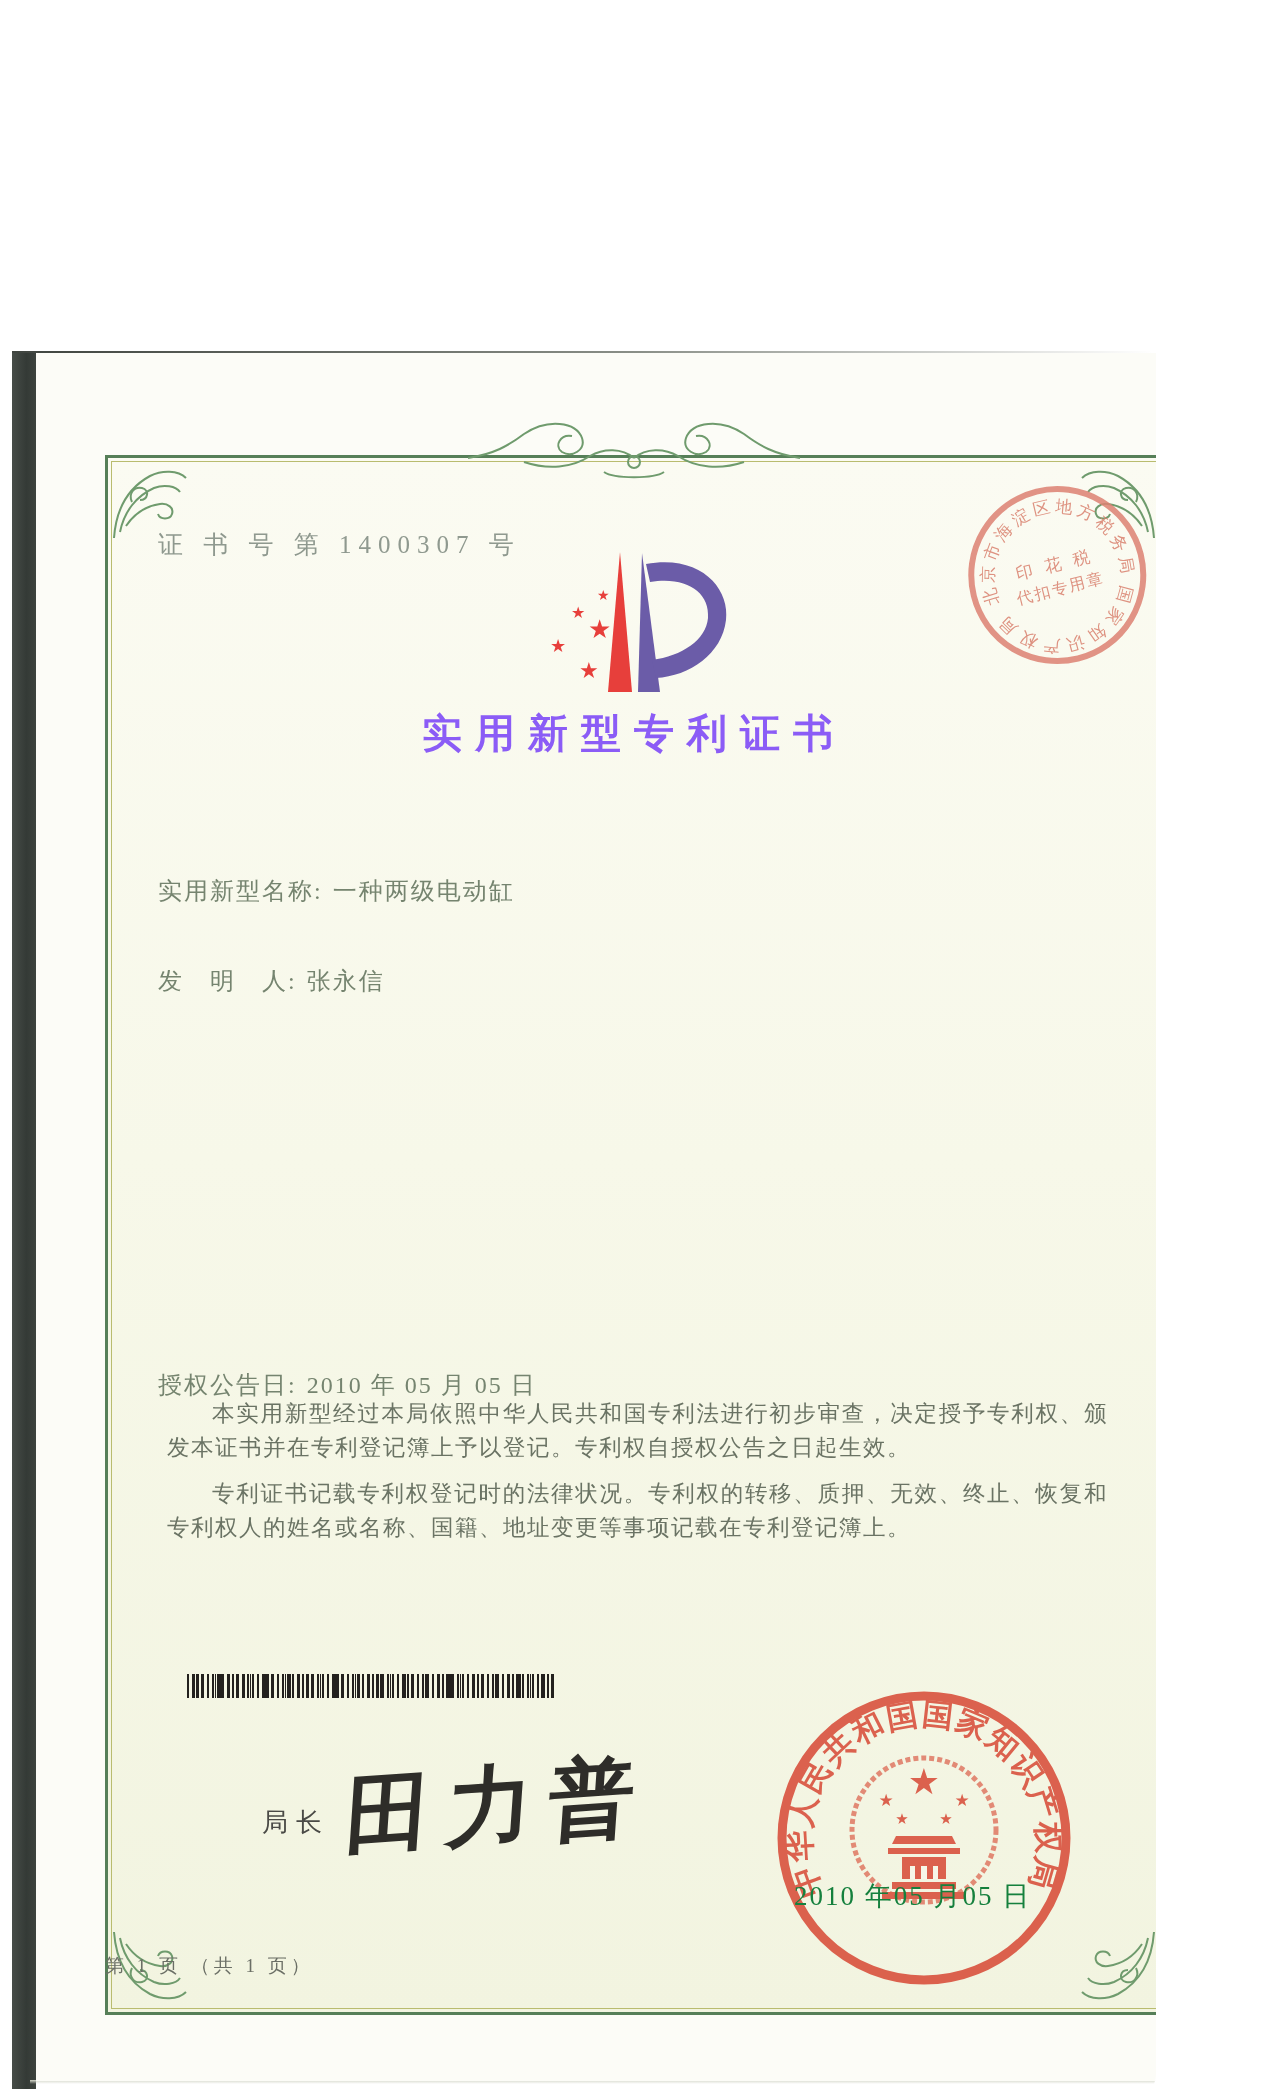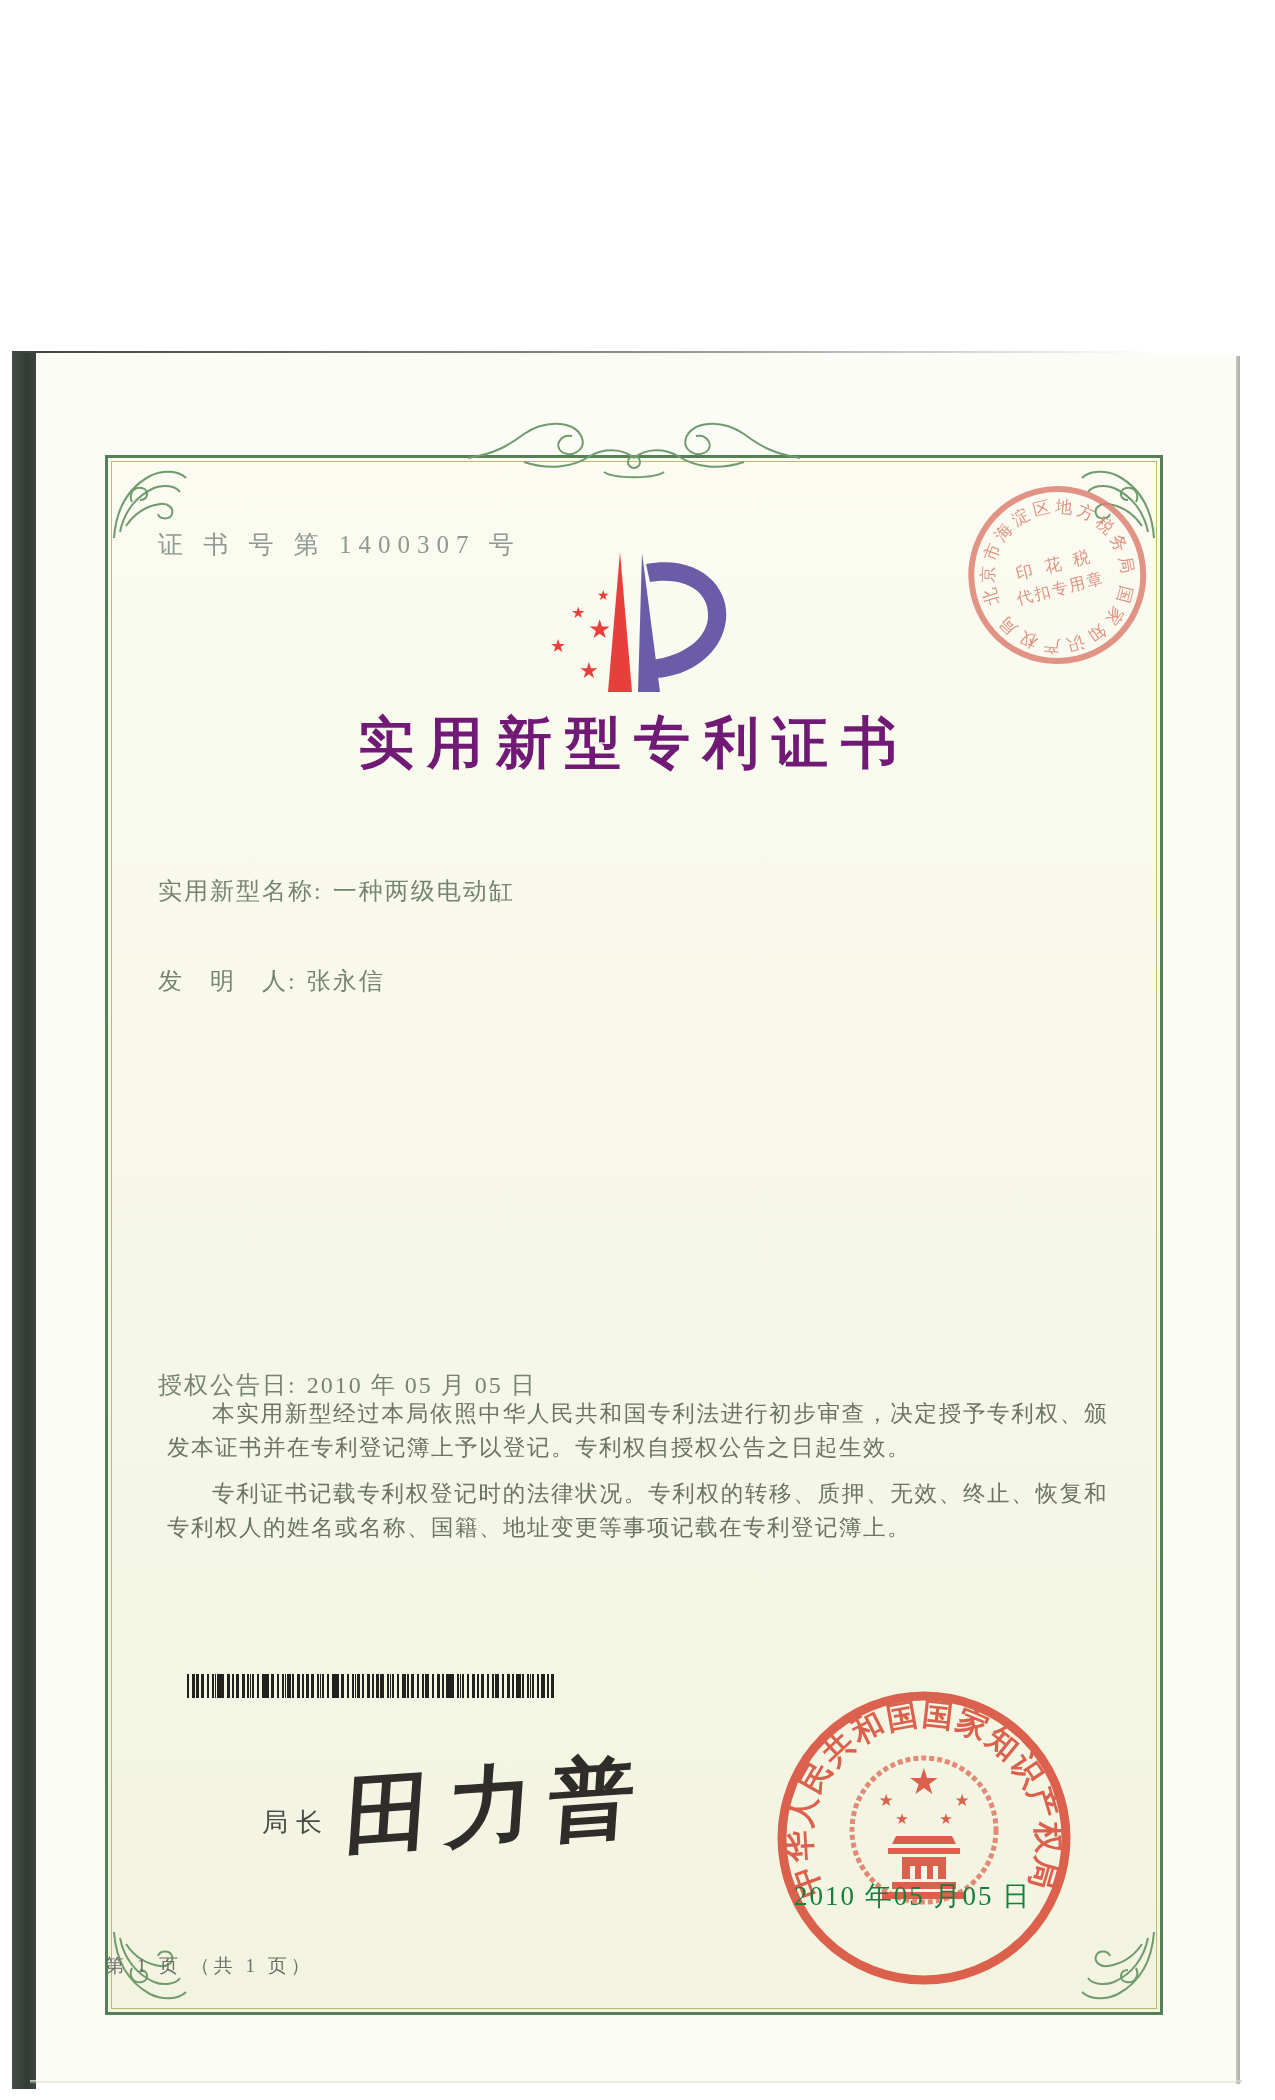--- a/index.html
+++ b/index.html
@@ -1,16 +1,16 @@
 <!DOCTYPE html>
 <html><head>
 <meta charset="utf-8">
 <style>
   html,body{margin:0;padding:0;background:#ffffff;}
-  .screen{position:relative;width:1275px;height:2100px;background:#ffffff;overflow:hidden;
+  .screen{position:relative;width:1156px;height:2100px;background:#ffffff;overflow:hidden;
           font-family:"Liberation Serif","DejaVu Serif",serif;border-radius:26px;}
 
   
   .scan-strip-left{position:absolute;left:12px;top:351px;width:24px;height:1738px;
     background:linear-gradient(90deg,#474d48,#343a36 60%,#3d433e);}
   .scan-edge-top{position:absolute;left:12px;top:351px;width:1140px;height:2px;
     background:linear-gradient(90deg,#3f443f,#8a8f88 55%,rgba(200,200,195,0));}
   .scan-edge-right{position:absolute;left:1236px;top:356px;width:4px;height:1728px;
     background:linear-gradient(90deg,#c6cac1,#aab0a6);}
   .scan-edge-bottom{position:absolute;left:30px;top:2080px;width:1212px;height:4px;
@@ -29,21 +29,21 @@
   .orn-bl{left:110px;top:1928px;transform:scaleY(-1);}
   .orn-br{left:1078px;top:1928px;transform:scale(-1,-1);}
   .orn-topcenter{left:464px;top:418px;}
 
   .cert-no{position:absolute;left:158px;top:528px;font-size:25px;letter-spacing:7px;color:#8f998f;}
 
   .logo{position:absolute;left:520px;top:548px;}
   .logo-star{font-family:"DejaVu Sans",sans-serif;fill:#e73f3b;}
 
   .title{position:absolute;left:105px;top:706px;width:1058px;text-align:center;
-    font-size:56px;font-weight:600;letter-spacing:13px;color:#701a75;}
+    font-size:40px;font-weight:600;letter-spacing:13px;color:#8b5cf6;}
 
   .field{position:absolute;left:158px;font-size:24px;color:#75846f;letter-spacing:2px;white-space:nowrap;}
   .field .val{margin-left:10px;}
   .f0{top:875px;}.f1{top:965px;}.f2{top:1057px;}.f3{top:1148px;}.f4{top:1236px;}.f5{top:1369px;}
 
   .body-text{position:absolute;left:155px;top:1385px;width:965px;font-size:22.5px;
     line-height:34px;color:#6a7364;text-align:justify;letter-spacing:1.5px;}
   .body-text p{margin:12px;text-indent:2em;}
 
   .barcode{position:absolute;left:187px;top:1674px;width:368px;height:24px;

